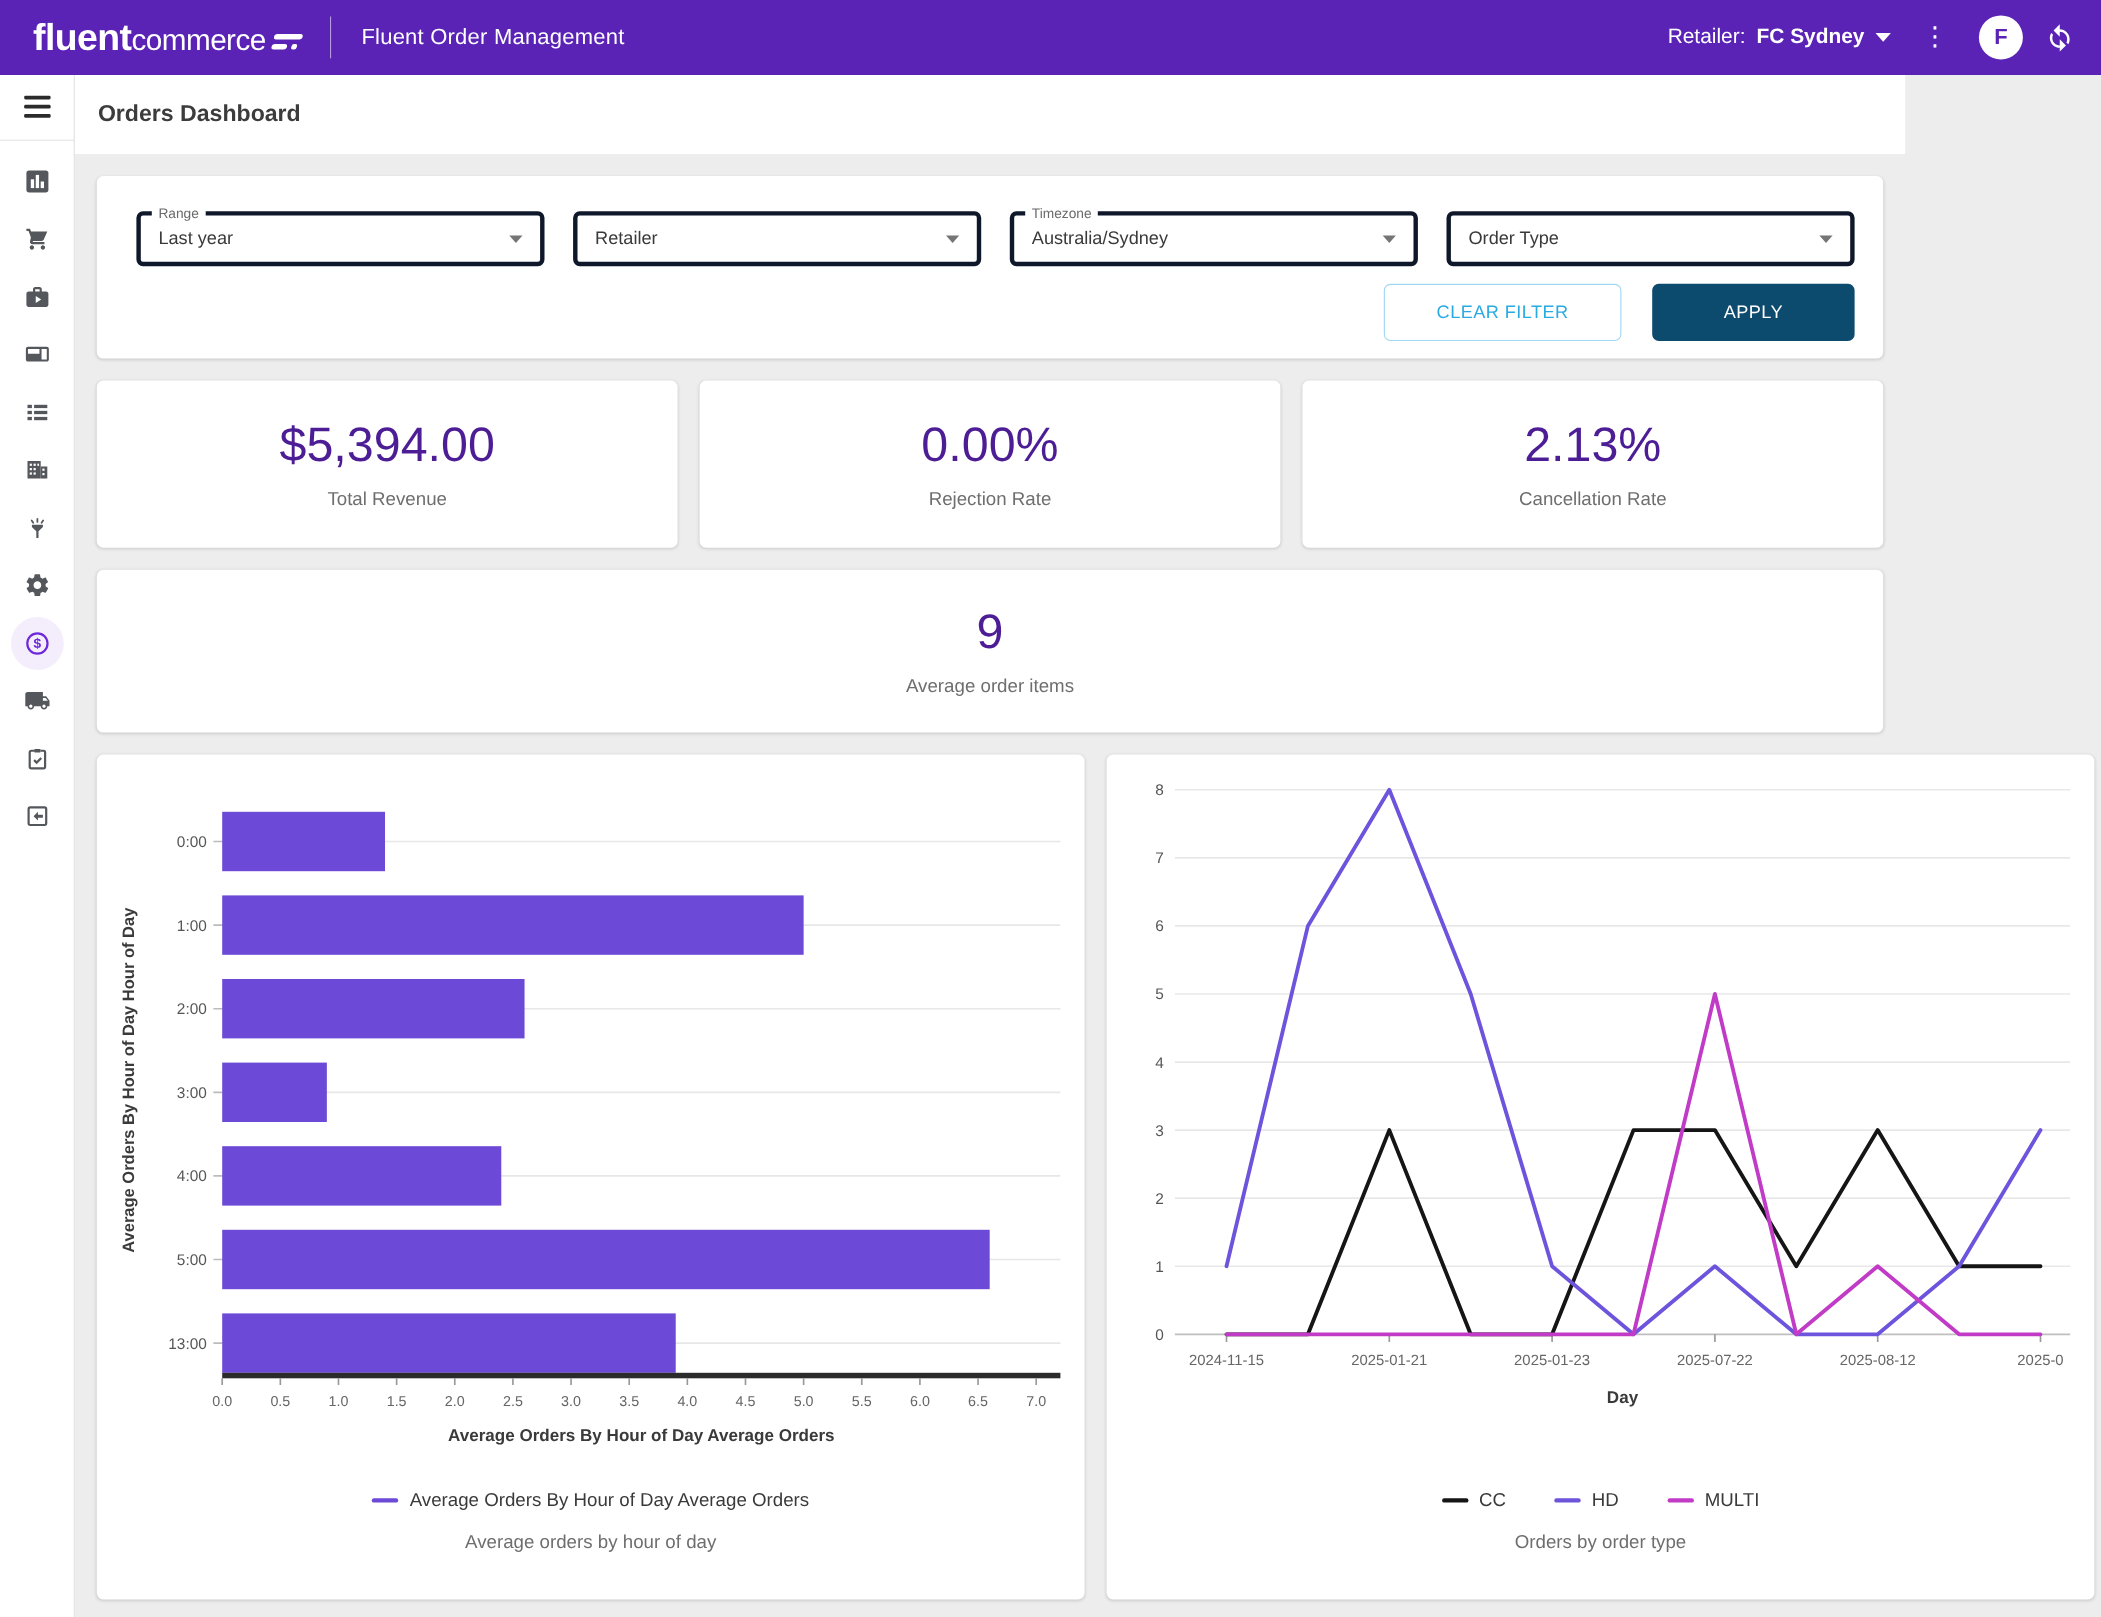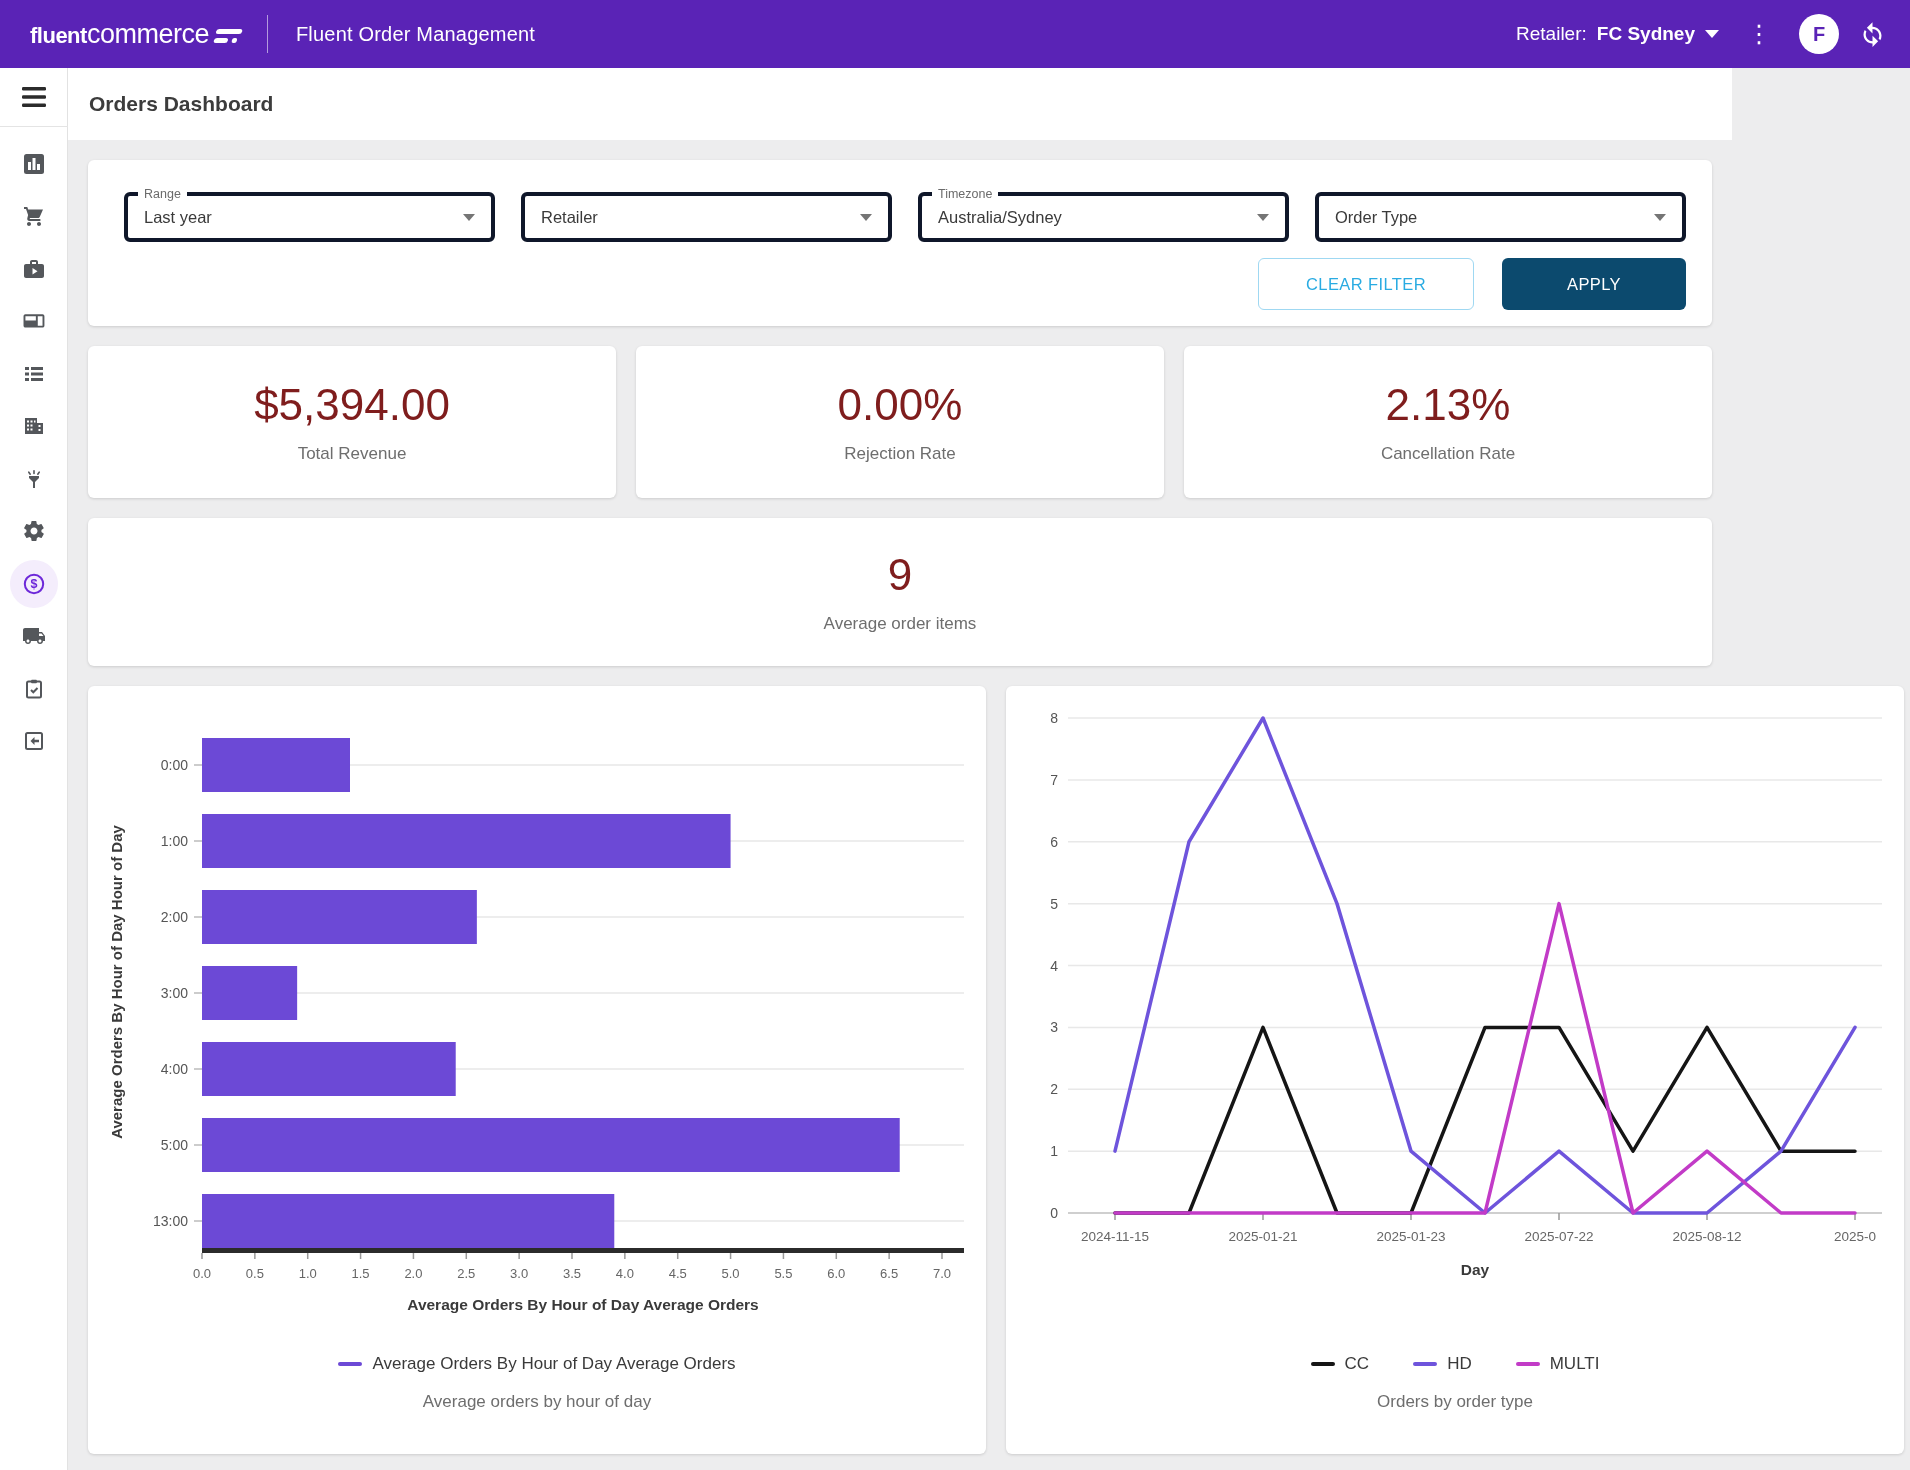--- a/index.html
+++ b/index.html
@@ -2,21 +2,21 @@
 <html><head>
 <meta charset="utf-8">
 <style>
   * { margin:0; padding:0; box-sizing:border-box; }
   html,body { width:1910px; height:1470px; }
   body { font-family:"Liberation Sans", sans-serif; background:#ededee; overflow:hidden; }
 
   
   .topbar { position:fixed; top:0; left:0; width:1910px; height:68px; background:#5a23b6; display:flex; align-items:center; z-index:30; color:#fff; }
   .logo { display:flex; align-items:baseline; margin-left:30px; }
-  .logo .lf { font-size:22px; font-weight:700; letter-spacing:-0.5px; }
+  .logo .lf { font-size:34px; font-weight:700; letter-spacing:-0.5px; }
   .logo .lc { font-size:27px; font-weight:400; letter-spacing:-0.5px; }
   .logo-mark { display:inline-block; margin-left:6px; transform:skewX(-14deg); }
   .logo-mark .b1 { width:26px; height:5px; background:#fff; border-radius:3px; }
   .logo-mark .row { display:flex; gap:4px; margin-top:4px; align-items:center; }
   .logo-mark .b2 { width:14px; height:5px; background:#fff; border-radius:3px; }
   .logo-mark .dot { width:5px; height:5px; background:#fff; border-radius:2px; }
   .top-divider { width:1px; height:38px; background:rgba(255,255,255,.55); margin:0 28px 0 26px; }
   .app-title { font-size:20px; font-weight:500; letter-spacing:.2px; }
   .topbar-right { margin-left:auto; display:flex; align-items:center; margin-right:24px; gap:20px; }
   .retailer { display:flex; align-items:center; gap:10px; font-size:19px; cursor:pointer; }
@@ -51,21 +51,21 @@
   .f-select .sel-caret { margin-left:auto; width:0; height:0; border-left:6px solid transparent; border-right:6px solid transparent; border-top:7px solid #757575; }
   .filter-actions { display:flex; justify-content:flex-end; gap:28px; margin-top:16px; }
   .btn { height:52px; border-radius:6px; font-family:"Liberation Sans",sans-serif; font-size:16.5px; font-weight:500; letter-spacing:.4px; cursor:pointer; }
   .btn-clear { width:216px; background:#fff; border:1px solid #9fd8f2; color:#29abe2; }
   .btn-apply { width:184px; background:#0c4a6e; border:none; color:#fff; }
 
   
   .kpi-row { display:flex; gap:20px; }
   .kpi { flex:1; height:152px; display:flex; flex-direction:column; align-items:center; justify-content:center; gap:14px; }
   .kpi-row2 .kpi { height:148px; }
-  .kpi .kpi-value { font-size:44px; color:#7f1d1d; font-weight:400; }
+  .kpi .kpi-value { font-size:44px; color:#4c1d95; font-weight:400; }
   .kpi .kpi-label { font-size:17px; color:#6e6e6e; }
 
   
   .charts-row { display:flex; gap:20px; }
   .chart-card { flex:1; height:768px; padding:22px 14px 16px 14px; display:flex; flex-direction:column; align-items:center; }
   .chart-card svg { width:870px; height:640px; overflow:hidden; }
   .chart-legend { display:flex; justify-content:center; align-items:center; gap:44px; margin-top:6px; }
   .legend-item { display:flex; align-items:center; gap:10px; font-size:17px; color:#3a3a3a; }
   .legend-dash { width:24px; height:4px; border-radius:2px; }
   .chart-subtitle { margin-top:18px; font-size:17px; color:#6e6e6e; }

